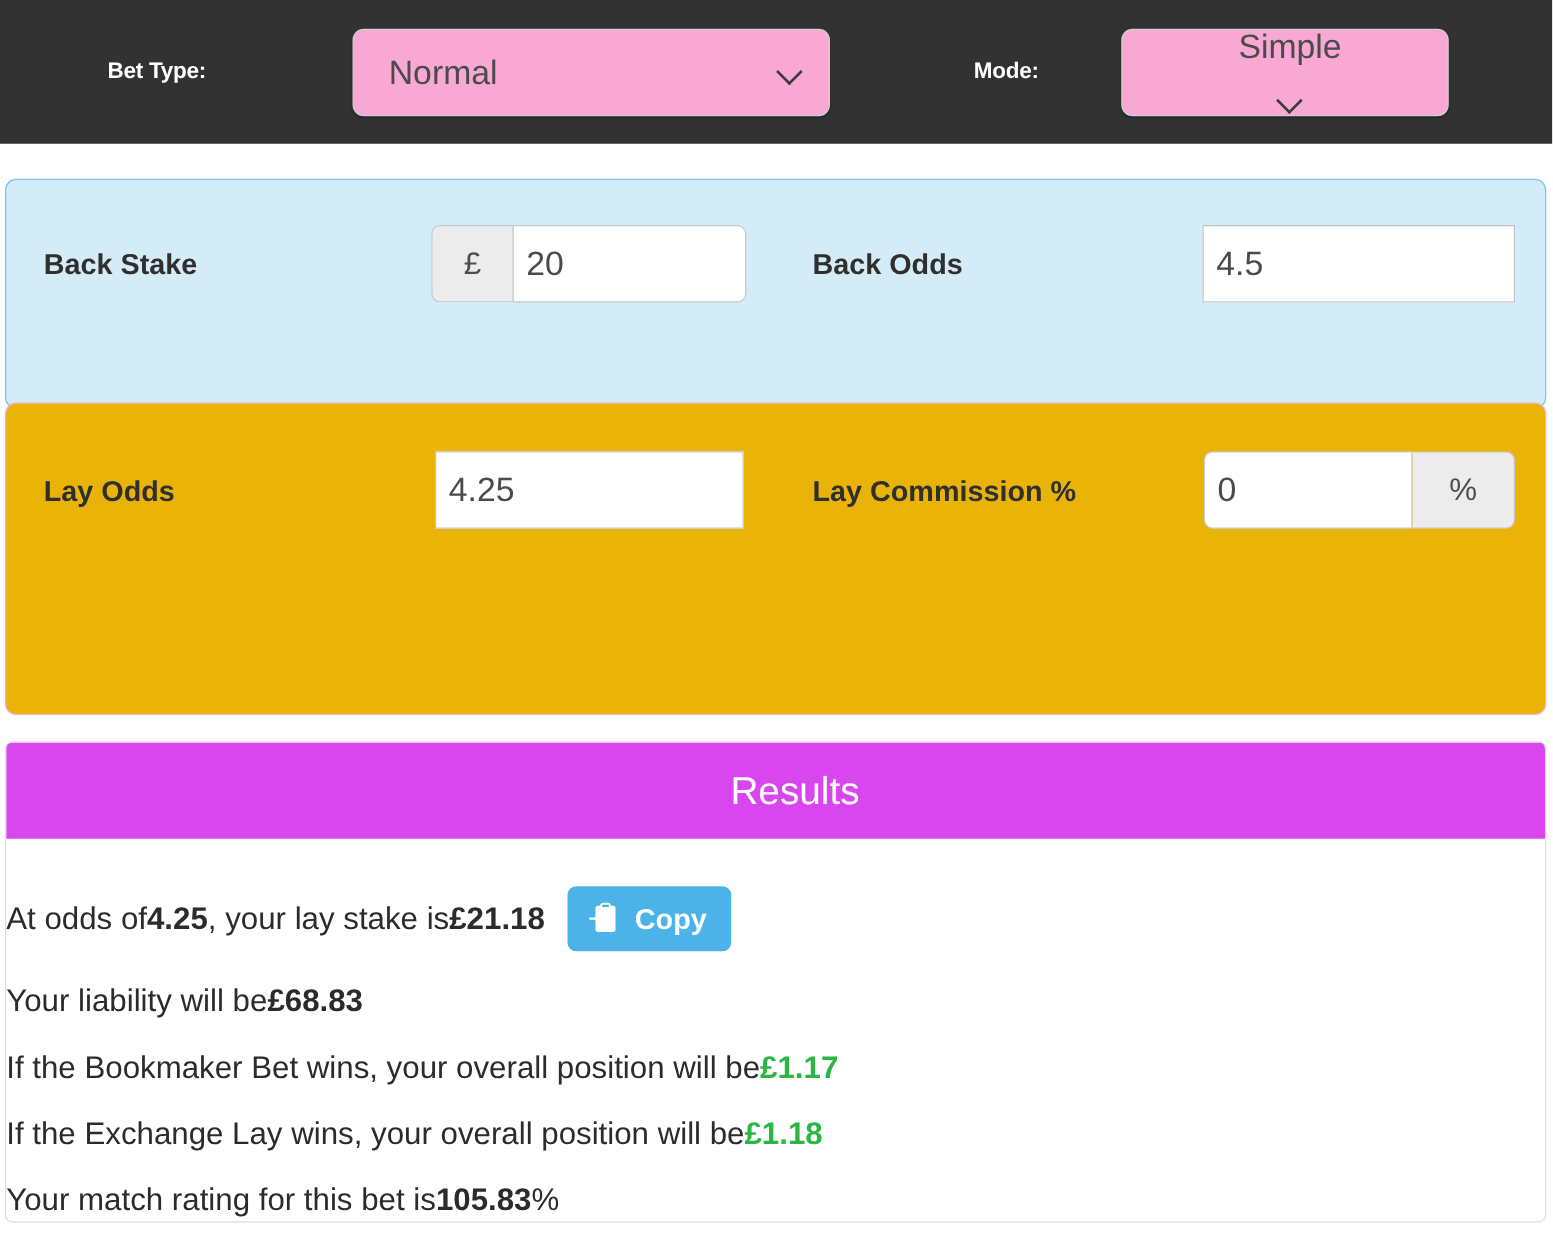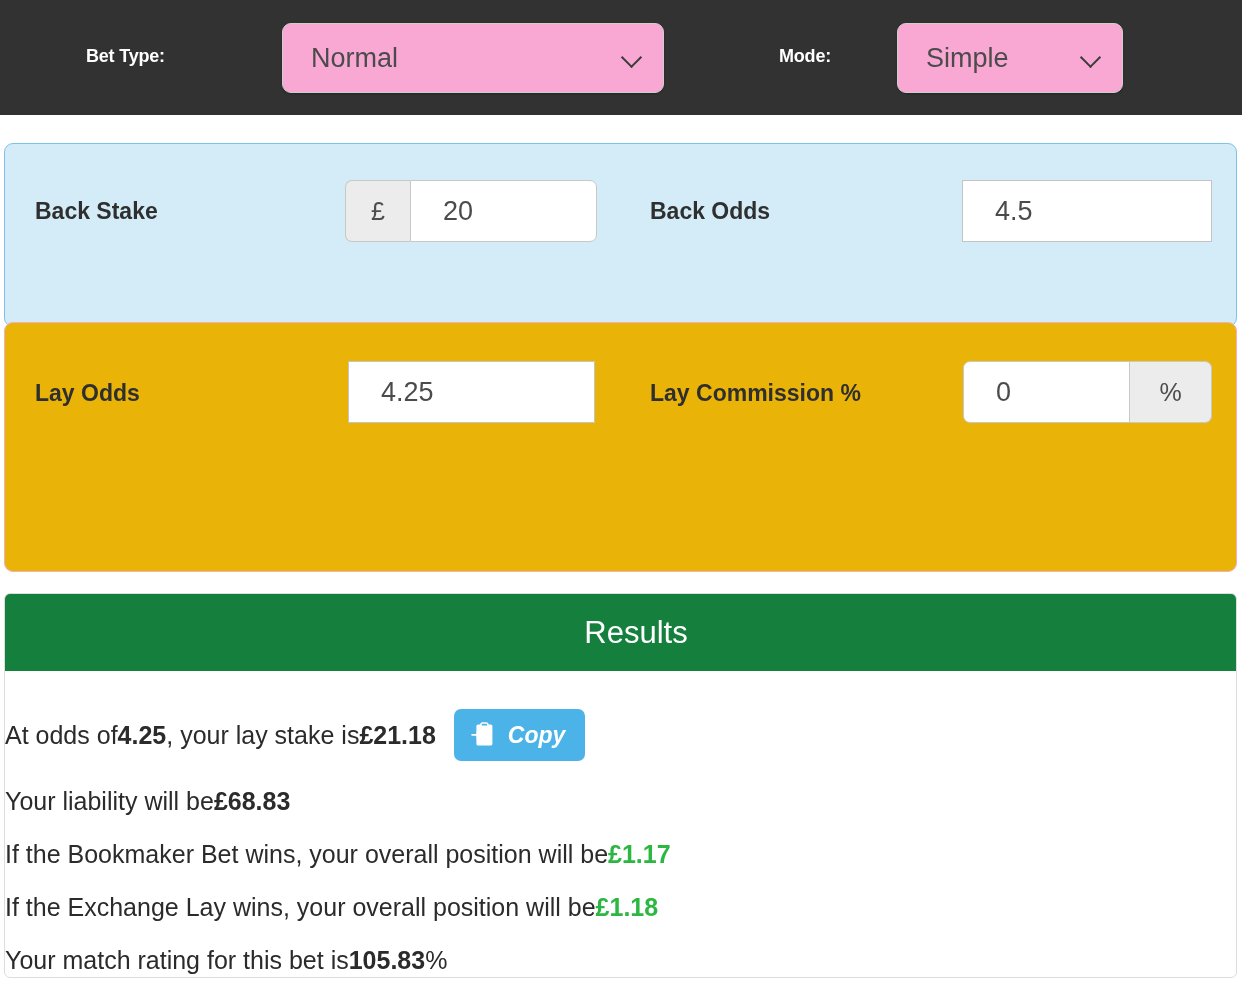--- a/index.html
+++ b/index.html
@@ -67,21 +67,21 @@
   .chevron::before {
     content: "";
     position: absolute;
     left: 3px; top: 3px;
     width: 13px; height: 13px;
     border-right: 2.6px solid #3b3b3b;
     border-bottom: 2.6px solid #3b3b3b;
     transform: rotate(45deg);
   }
   #select-bettype { left: 282px; top: 23px; width: 382px; height: 70px; }
-  #select-mode { left: 897px; top: 23px; width: 226px; height: 70px; }
+  #select-mode { left: 897px; top: 23px; width: 262px; height: 70px; flex-direction: column; }
 
   
   .panel {
     position: absolute;
     border-radius: 9px;
   }
   .panel-back {
     left: 4px; top: 143px;
     width: 1233px; height: 184px;
     background: #d3ecf8;
@@ -126,21 +126,21 @@
     flex: 0 0 auto;
   }
   .addon-left { border-radius: 7px 0 0 7px; border-right: none; }
   .addon-right { border-radius: 0 7px 7px 0; border-left: none; }
   .txt-input {
     background: #ffffff;
     border: 1px solid #c8c8c8;
     font-family: "Liberation Sans", sans-serif;
     font-size: 27px;
     color: #4b4b4b;
-    padding: 0 32px;
+    padding: 0 10px;
     outline: none;
     height: 62px;
     display: flex;
     align-items: center;
   }
   .txt-input.rounded-right { border-radius: 0 7px 7px 0; }
 
   #grp-back-stake { left: 340px; top: 36px; width: 252px; }
   #grp-back-stake .txt-input { width: 187px; }
   #input-back-odds {
@@ -190,21 +190,21 @@
     position: absolute;
     left: 4px; top: 593px;
     width: 1233px; height: 385px;
     background: #ffffff;
     border: 1px solid #dddddd;
     border-radius: 6px;
     overflow: hidden;
   }
   .results-header {
     height: 77px;
-    background: #15803d;
+    background: #d946ef;
     display: flex;
     align-items: center;
     justify-content: center;
     padding-left: 31px;
   }
   .results-header .title {
     color: #ffffff;
     font-size: 31px;
     font-weight: normal;
   }
@@ -235,21 +235,20 @@
     color: #ffffff;
     border: none;
     border-radius: 7px;
     height: 52px;
     padding: 0 20px 0 16px;
     margin-left: 18px;
     font-family: "Liberation Sans", sans-serif;
     font-size: 23px;
     font-weight: bold;
     cursor: pointer;
-    font-style: italic;
   }
   .copy-btn .ico { display: inline-flex; width: 26px; height: 28px; }
 </style>
 </head>
 <body>
 
 <div id="app">
 
   <div class="topbar">
     <div class="topbar-label lbl-bettype">Bet Type:</div>

